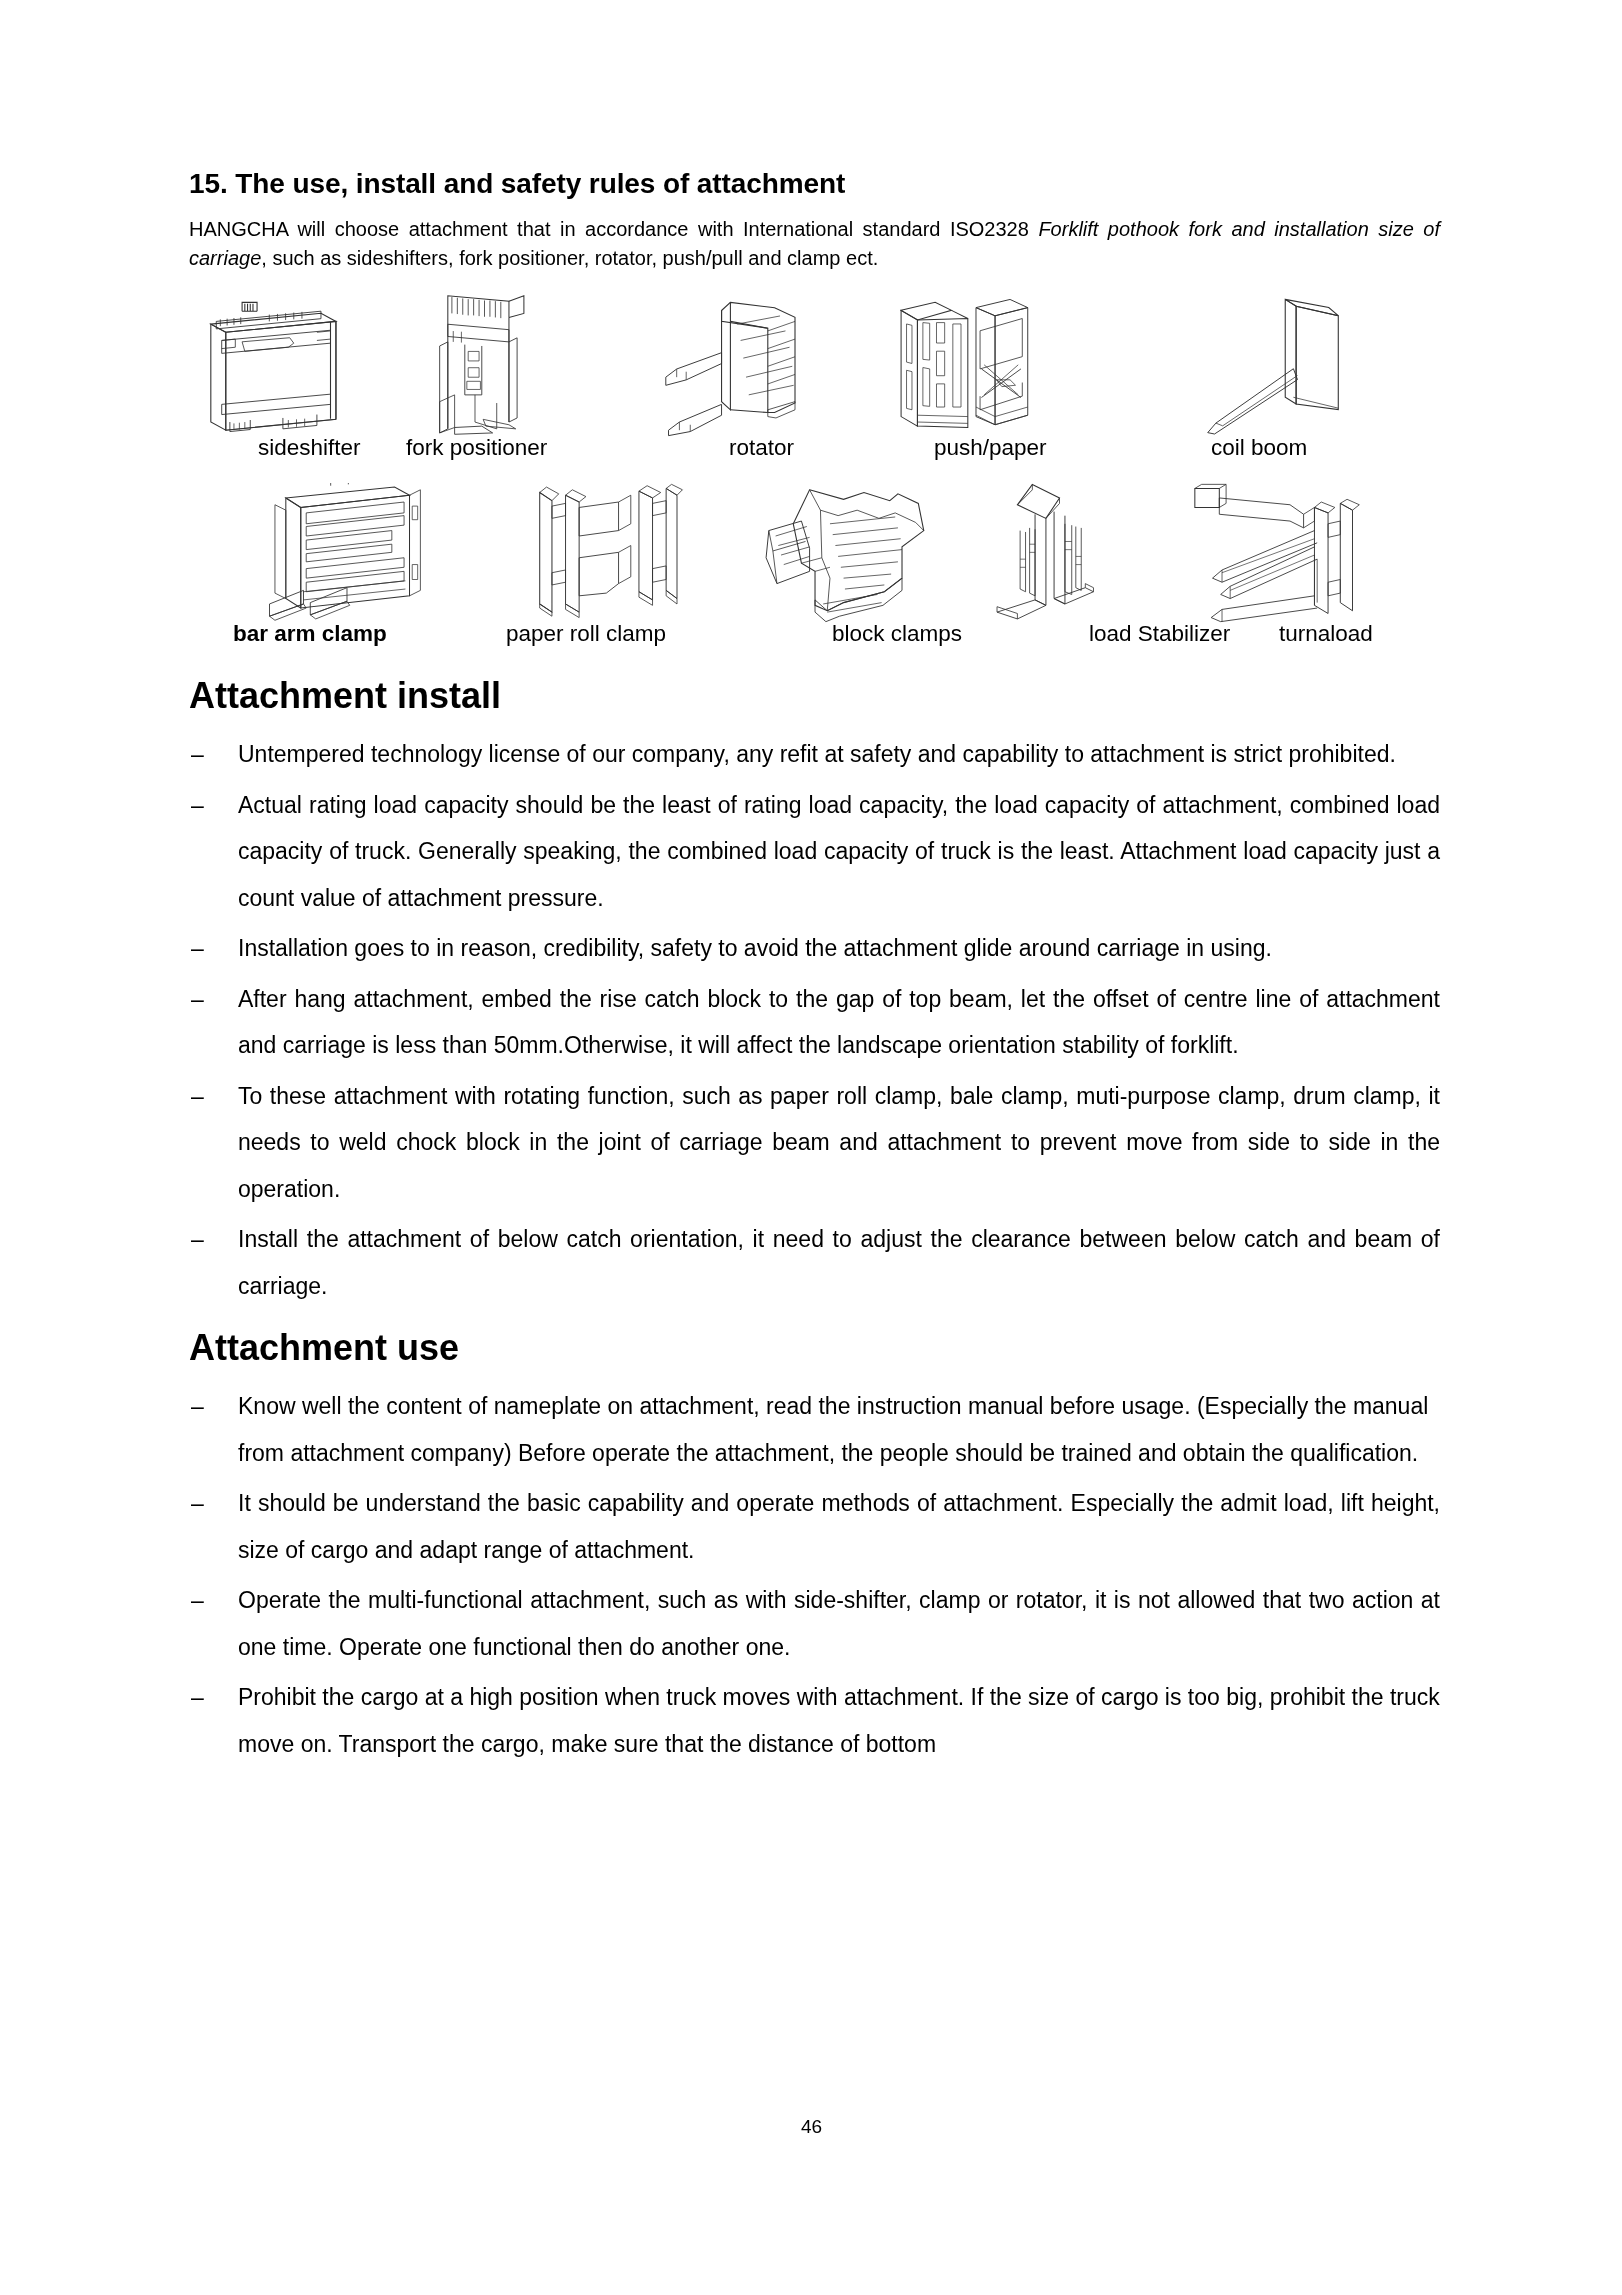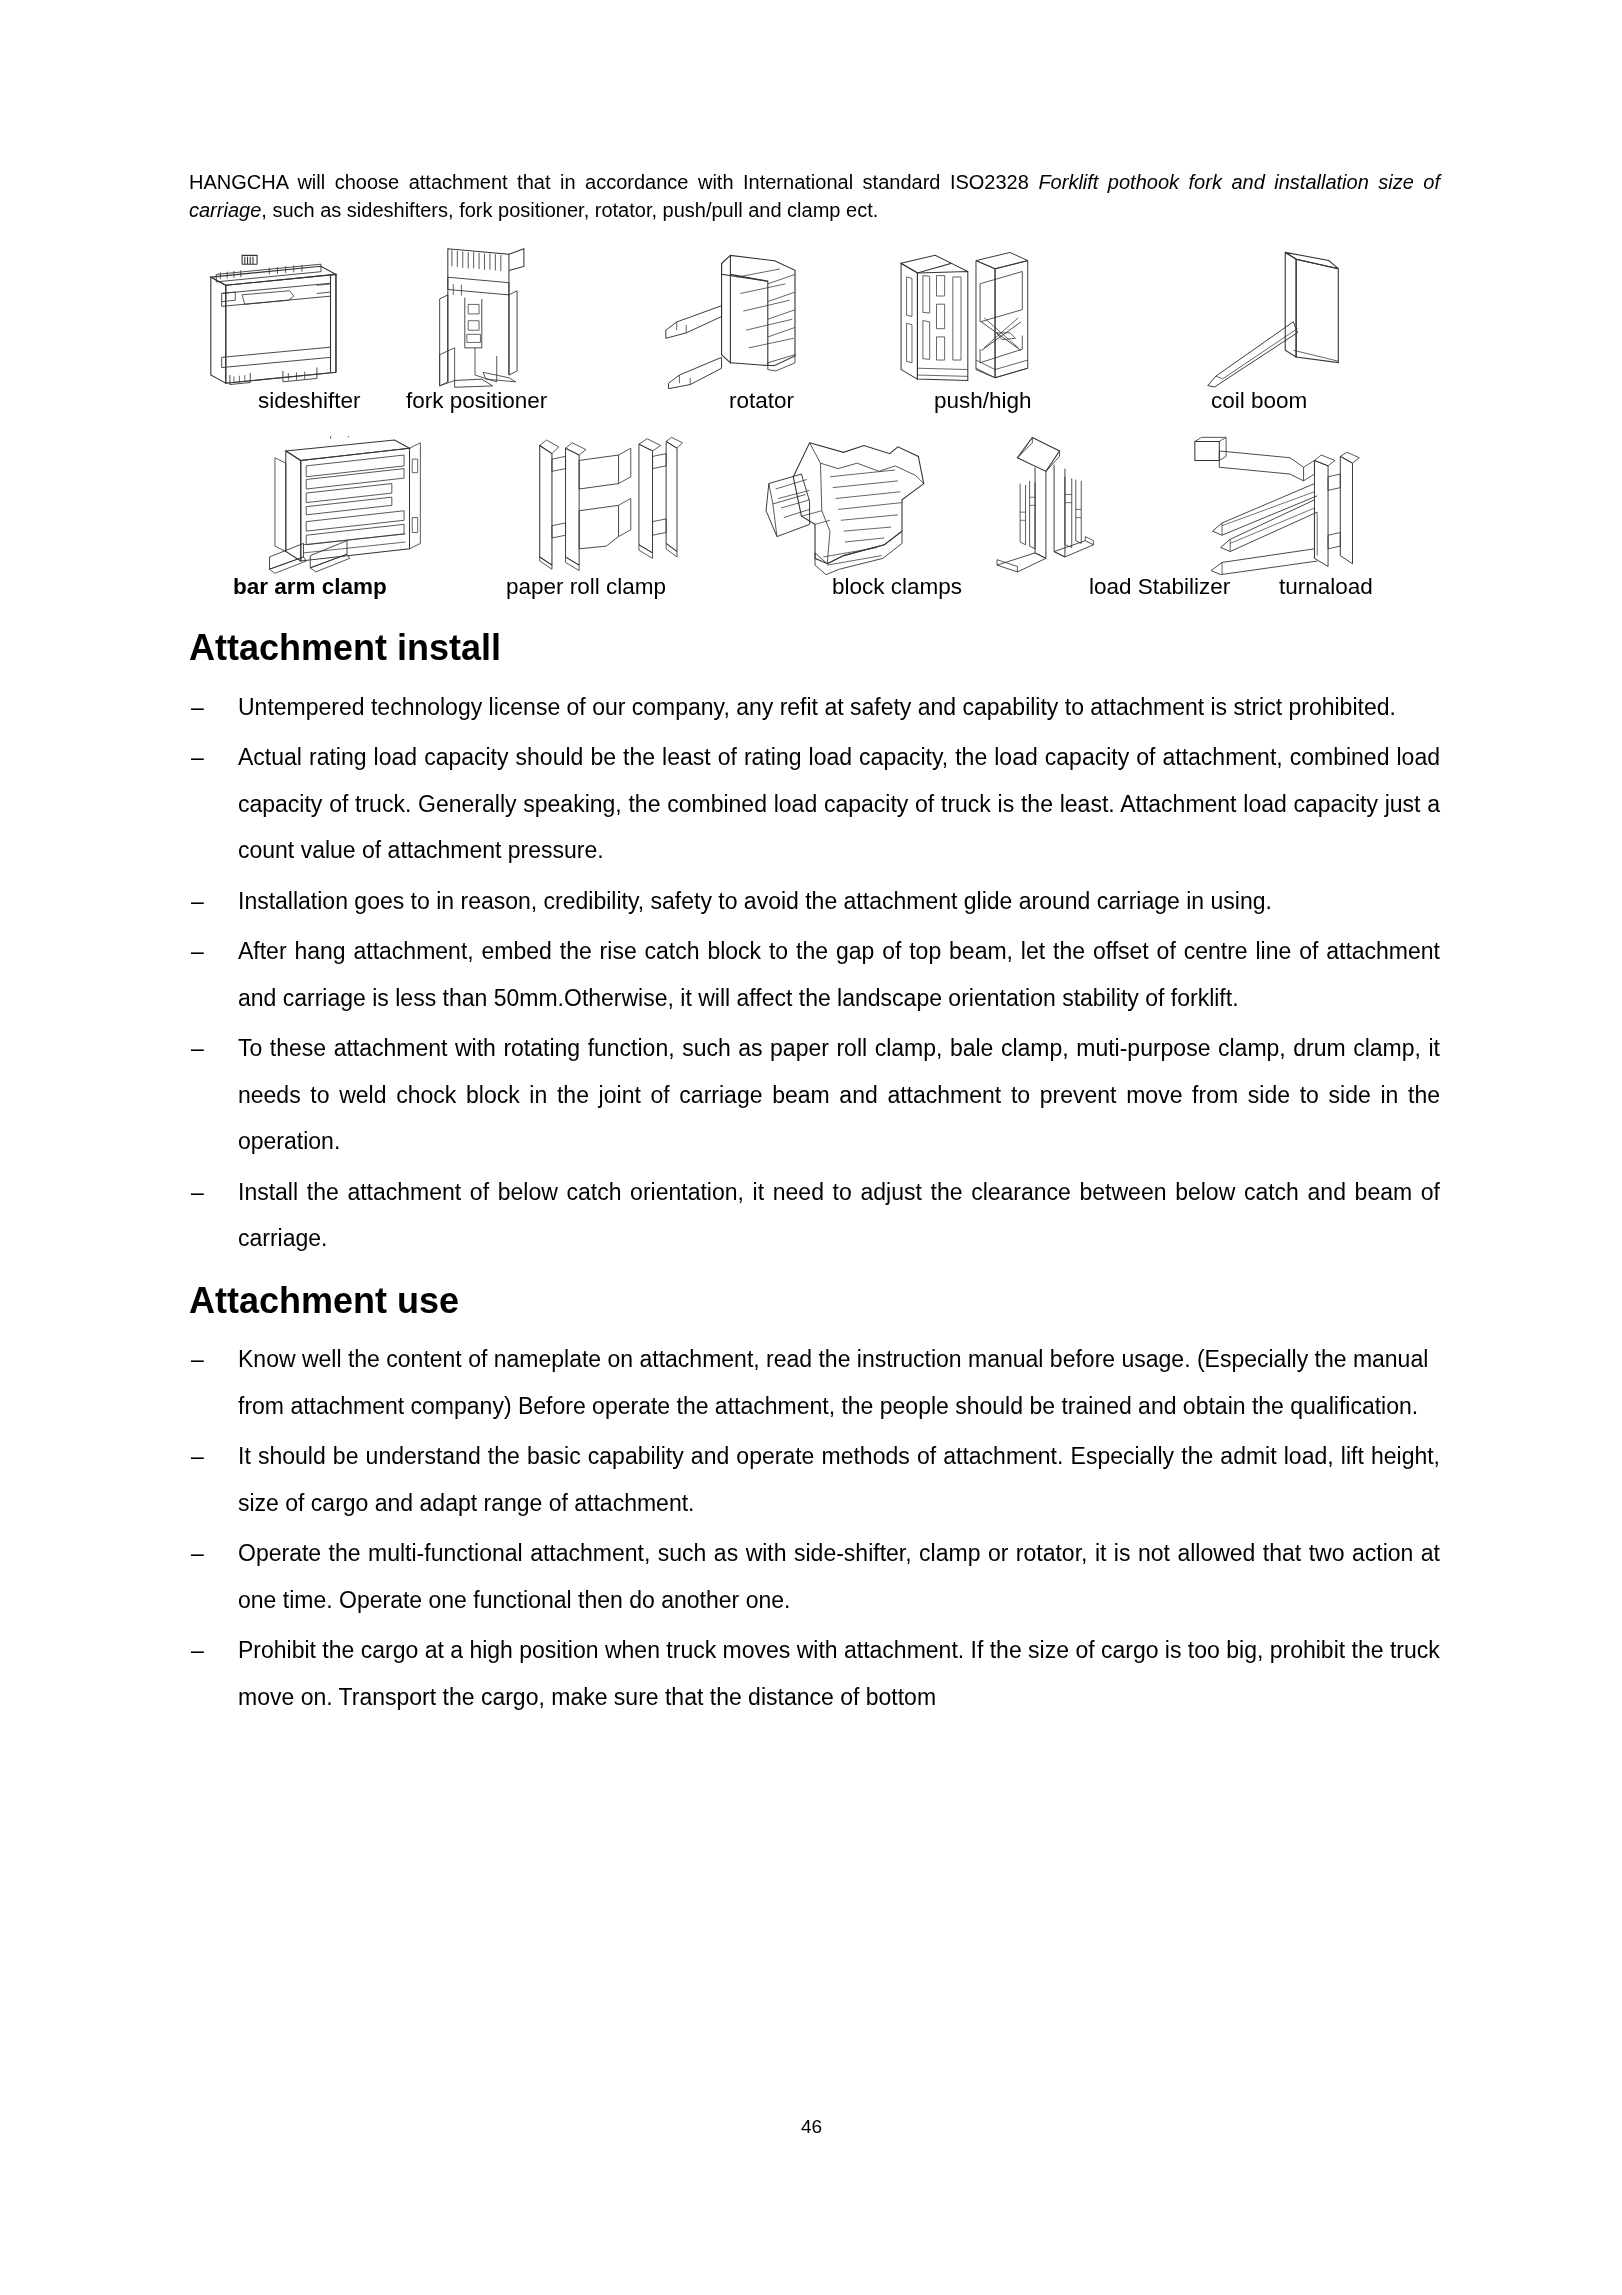--- a/index.html
+++ b/index.html
@@ -113,20 +113,21 @@
     text-align: center;
     font-size: 19px;
   }
 </style>
 </head>
 <body>
 
 <div class="page">
   <div class="content">
 
+    <h1 class="section-title">15. The use, install and safety rules of attachment</h1>
 
     <p class="intro"><span>HANGCHA will choose attachment that in accordance with International standard ISO2328 </span><span class="ital">Forklift pothook fork and installation size of carriage</span><span>, such as sideshifters, fork positioner, rotator, push/pull and clamp ect.</span></p>
 
     <div class="fig-row">
 
       <div class="fig" style="left:12.3px;">
         <svg width="157" height="136" viewBox="0 0 230 200" fill="none" stroke="#333" stroke-width="1.6">
           <path d="M60 15 L60 2 L82 2 L82 15"></path>
           <path d="M60 15 L82 15 M64 15 L64 4 M68 15 L68 4 M72 15 L72 4 M76 15 L76 4"></path>
           <path d="M14 34 L14 178 L36 190 L36 46 Z"></path>
@@ -221,21 +222,21 @@
           <path d="M16 188 L26 192 L136 118" stroke-width="1.1"></path>
           <path d="M130 150 L196 166" stroke-width="1.1"></path>
         </svg>
       </div>
     </div>
 
     <div class="caption-row">
       <span class="caption" style="left:33px;">sideshifter</span>
       <span class="caption" style="left:181px;">fork positioner</span>
       <span class="caption" style="left:504px;">rotator</span>
-      <span class="caption" style="left:709px;">push/high</span>
+      <span class="caption" style="left:709px;">push/paper</span>
       <span class="caption" style="left:986px;">coil boom</span>
     </div>
 
     <div class="fig-row fig-row-2">
 
       <div class="fig" style="left:76px;">
         <svg width="183" height="140" viewBox="0 0 268 206" fill="none" stroke="#333" stroke-width="1.5">
           <path d="M30 22 L30 170 L52 184 L52 36 Z"></path>
           <path d="M30 22 L190 6 L212 18 L52 36 Z"></path>
           <path d="M52 36 L52 184 L212 166 L212 18 Z"></path>

